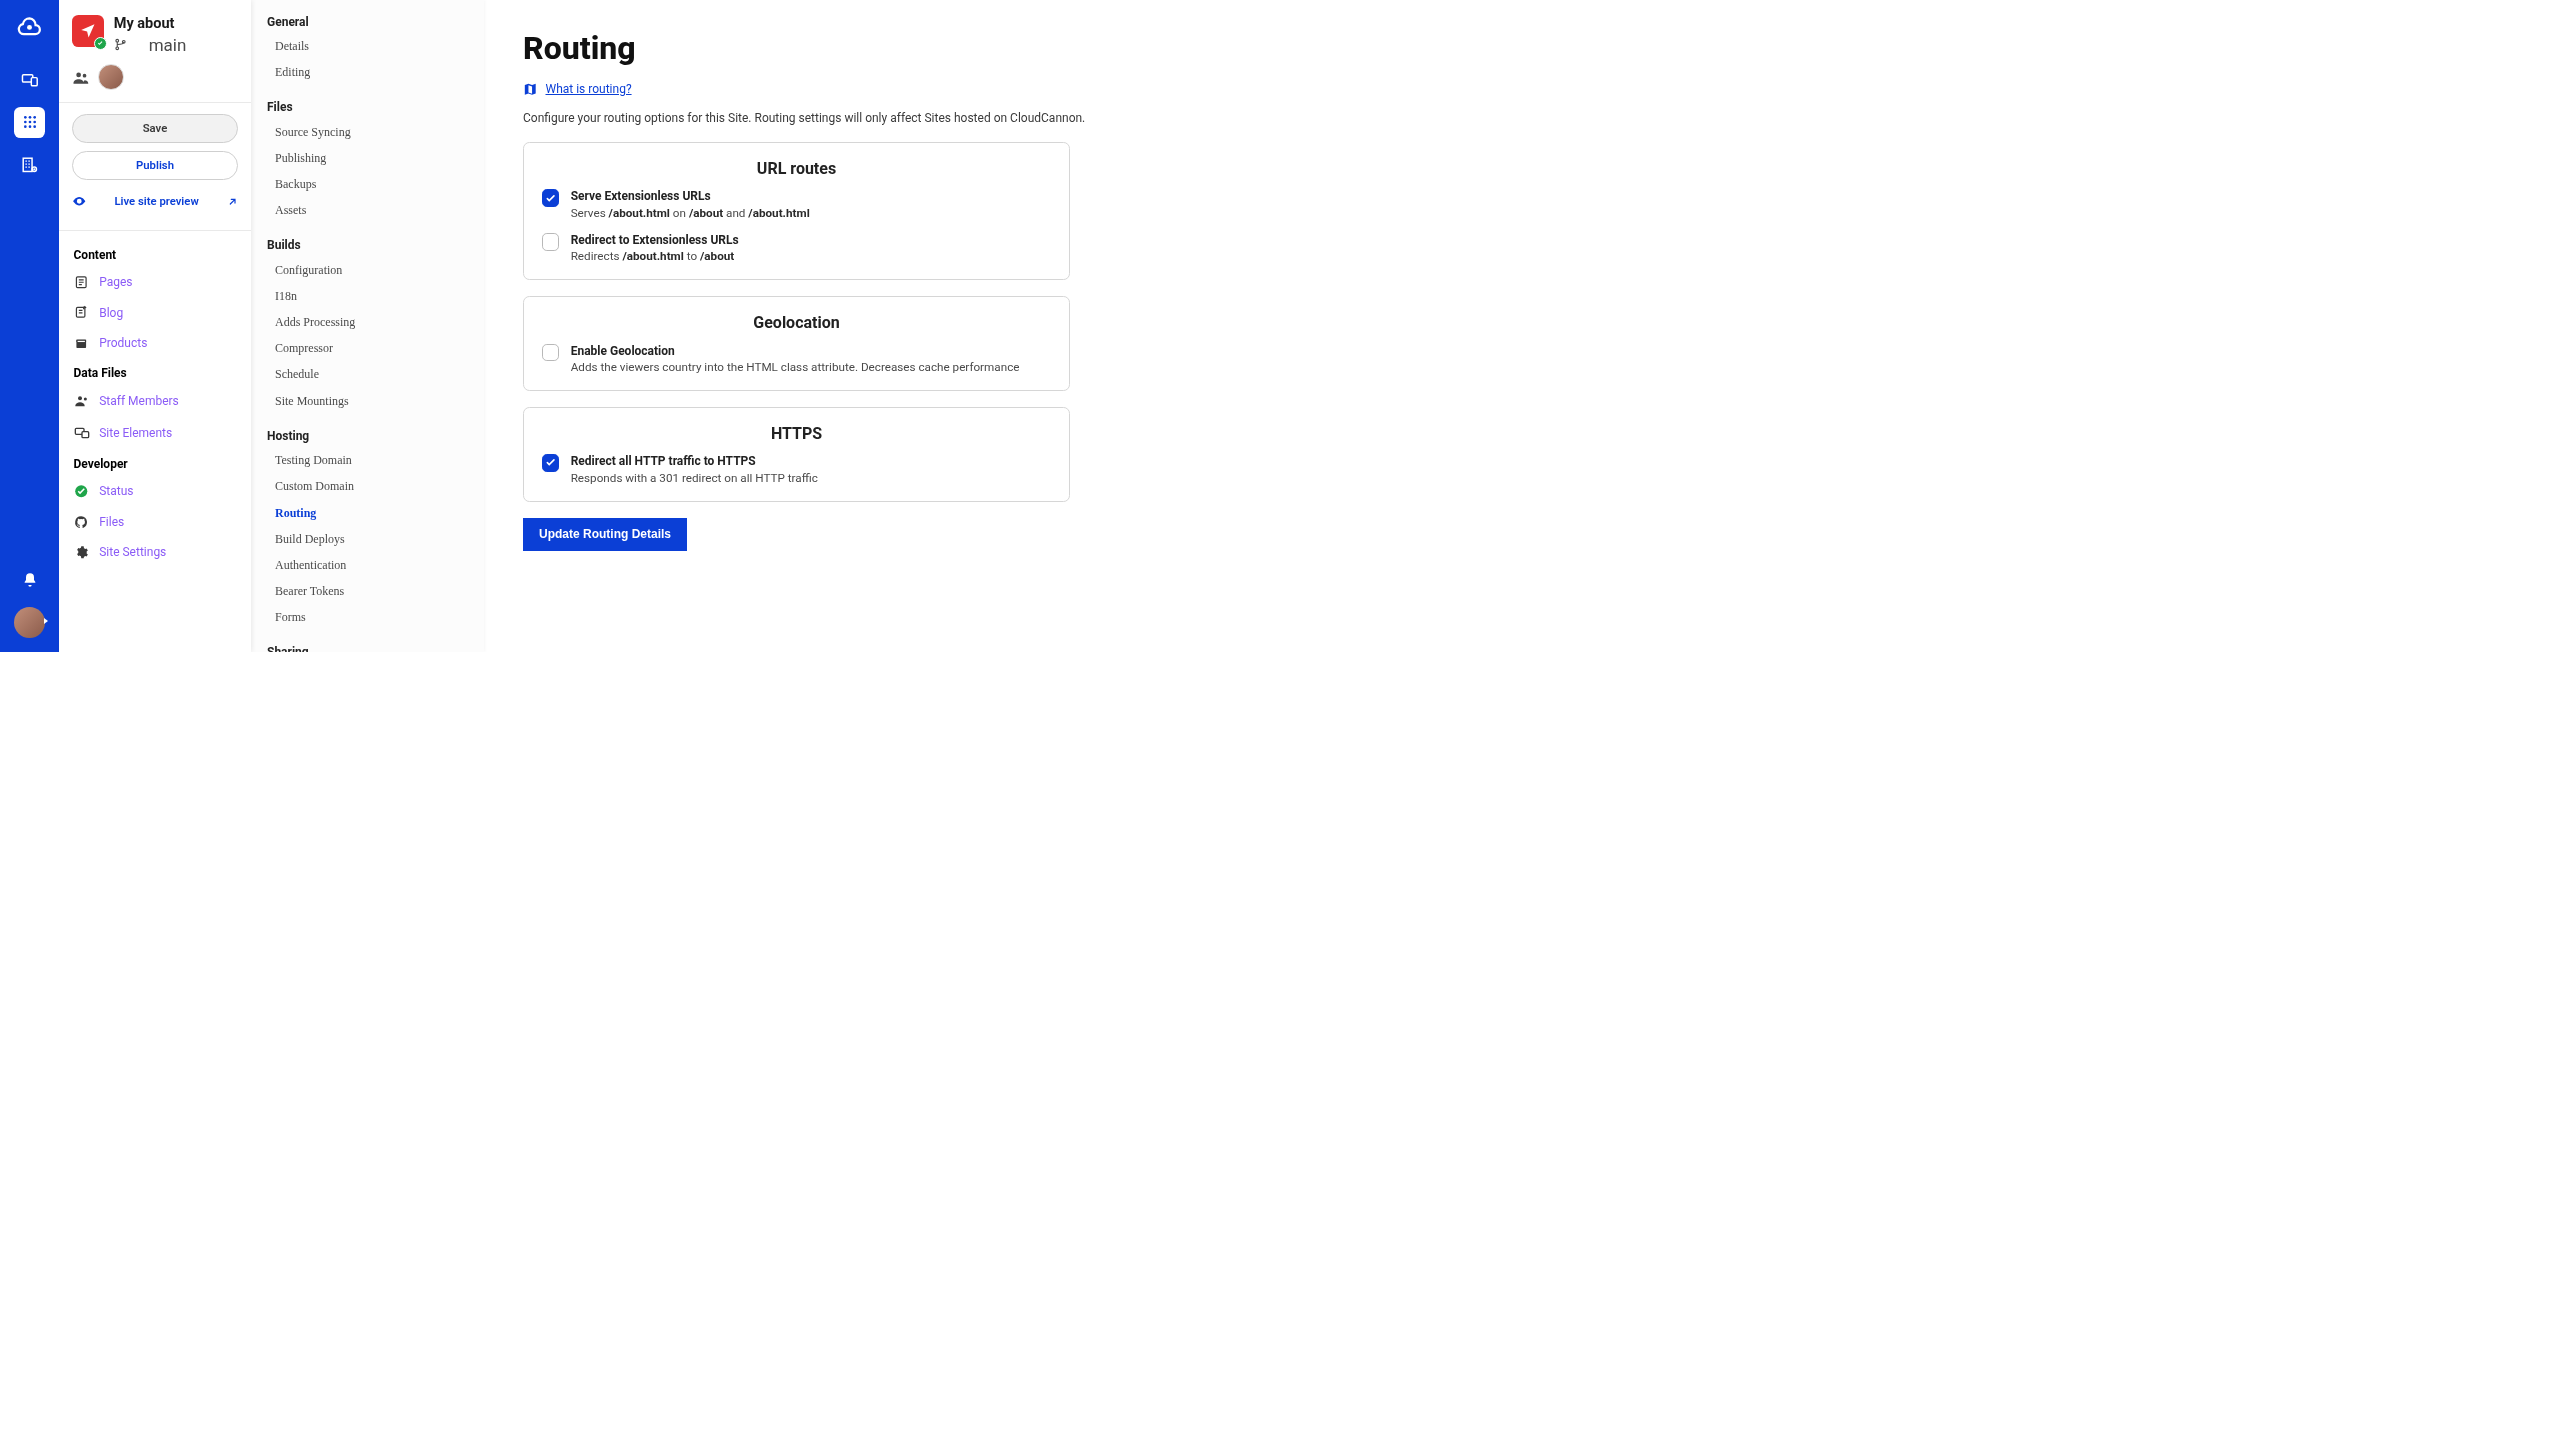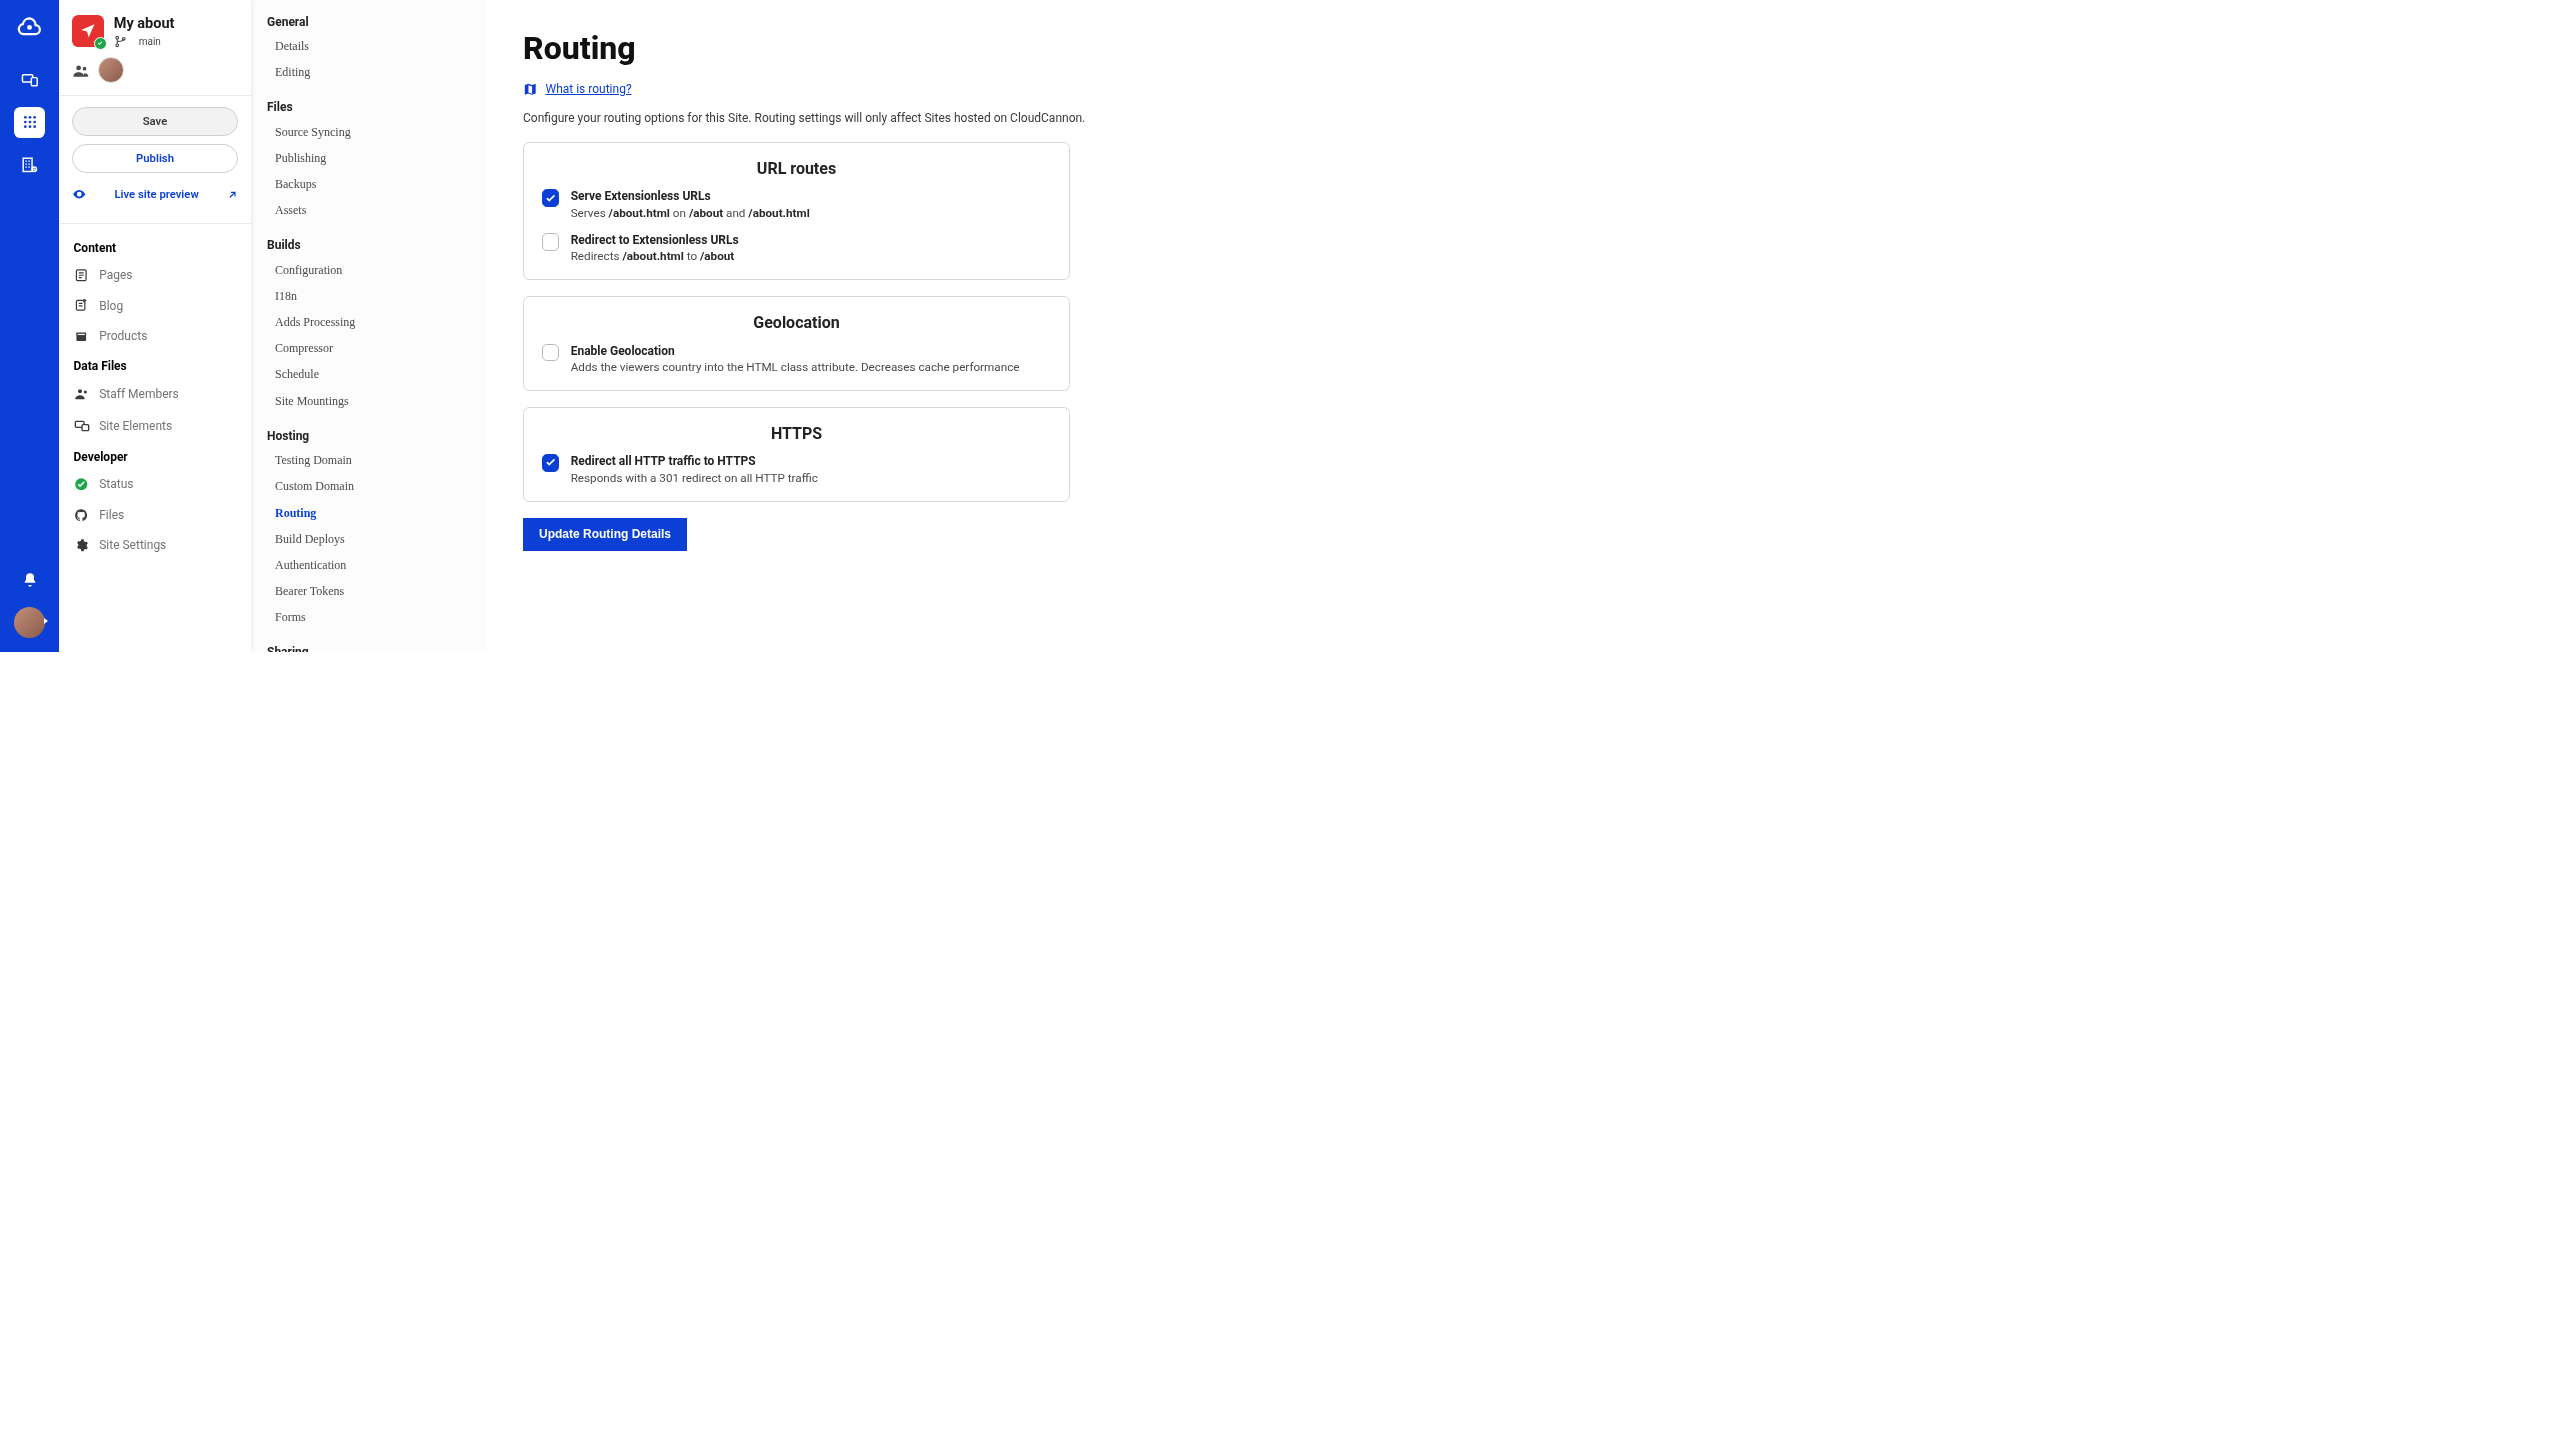--- a/index.html
+++ b/index.html
@@ -98,21 +98,21 @@
   right: -3.2px; bottom: -3.2px;
   width: 13px; height: 13px;
   background: #1fa54a;
   border: 1.6px solid #fff;
   border-radius: 50%;
   display:flex;align-items:center;justify-content:center;
   color:#fff;
 }
 .site-title-wrap { display:flex; flex-direction:column; gap:3.2px;}
 .site-title { font-size: 14.5px; font-weight: 700; color:#1a1a1a;}
-.site-branch { display:flex; align-items:center; gap:12px; color:#4a4a4a; font-size:10px;}
+.site-branch { display:flex; align-items:center; gap:22px; color:#4a4a4a; font-size:17px;}
 .site-row2 {
   display:flex; align-items:center; gap:8px;
   padding: 0 13px 11.3px 13px;
 }
 .site-row2 .people-icon { color:#4a4a4a; }
 .avatar-sm {
   width:26px;height:26px;border-radius:50%;
   background: linear-gradient(135deg,#c28f7a,#8a5a4a);
   border:0.8px solid #ddd;
 }
@@ -130,21 +130,21 @@
 .live-link {
   display:flex;align-items:center;justify-content:space-between;gap:6.4px;
   color:#0b3fd6; font-weight:600; padding: 6.4px 0 13px; cursor:pointer;
 }
 .nav { padding: 9.7px 0 16px; overflow-y:auto;}
 .nav-section-title {
   font-weight:700; color:#000000; padding: 8px 14.5px 4.8px; font-size:12px;
 }
 .nav-item {
   display:flex; align-items:center; gap:9.7px;
-  padding: 8px 14.5px; color:#737373; cursor:pointer;
+  padding: 8px 14.5px; color:#8b5cf6; cursor:pointer;
   font-size:12px;
 }
 .nav-item .ni-icon { width:16px; display:flex; justify-content:center; color:#3a3a3a;}
 .nav-item.status .ni-icon { color:#1fa54a;}
 
 .settings-panel {
   width: 233px;
   background:#fcfcfc;
   padding: 13px 16px;
   flex-shrink:0;

